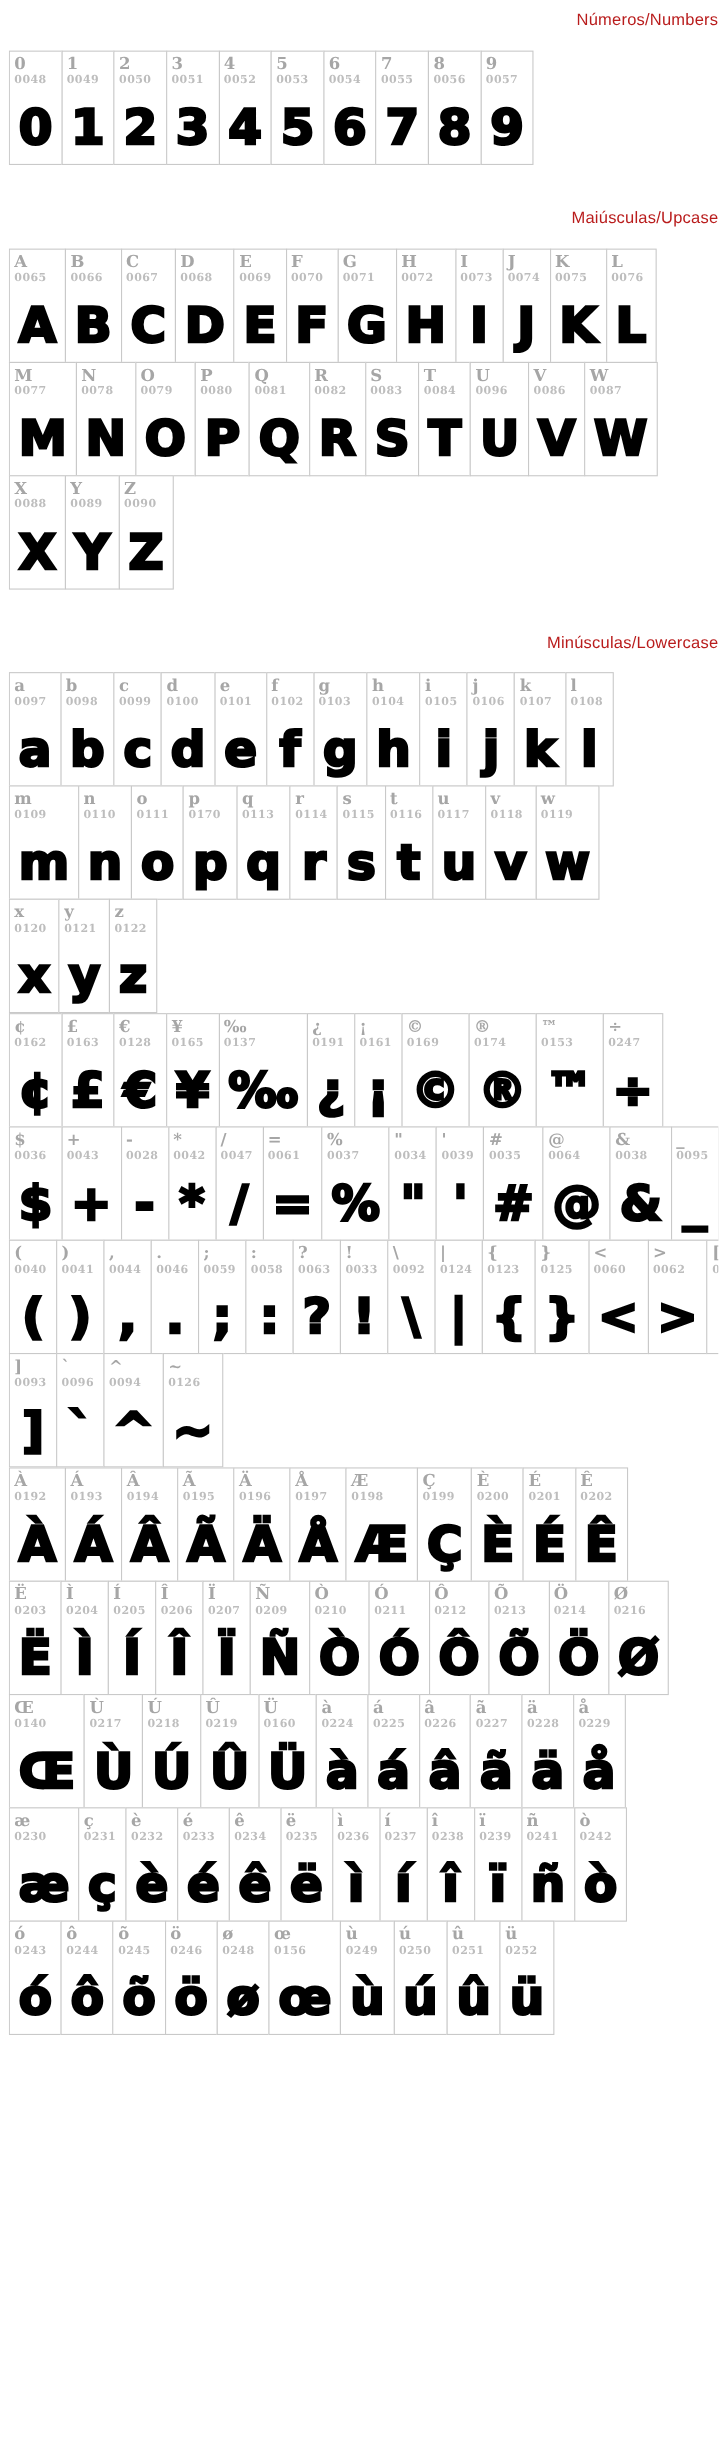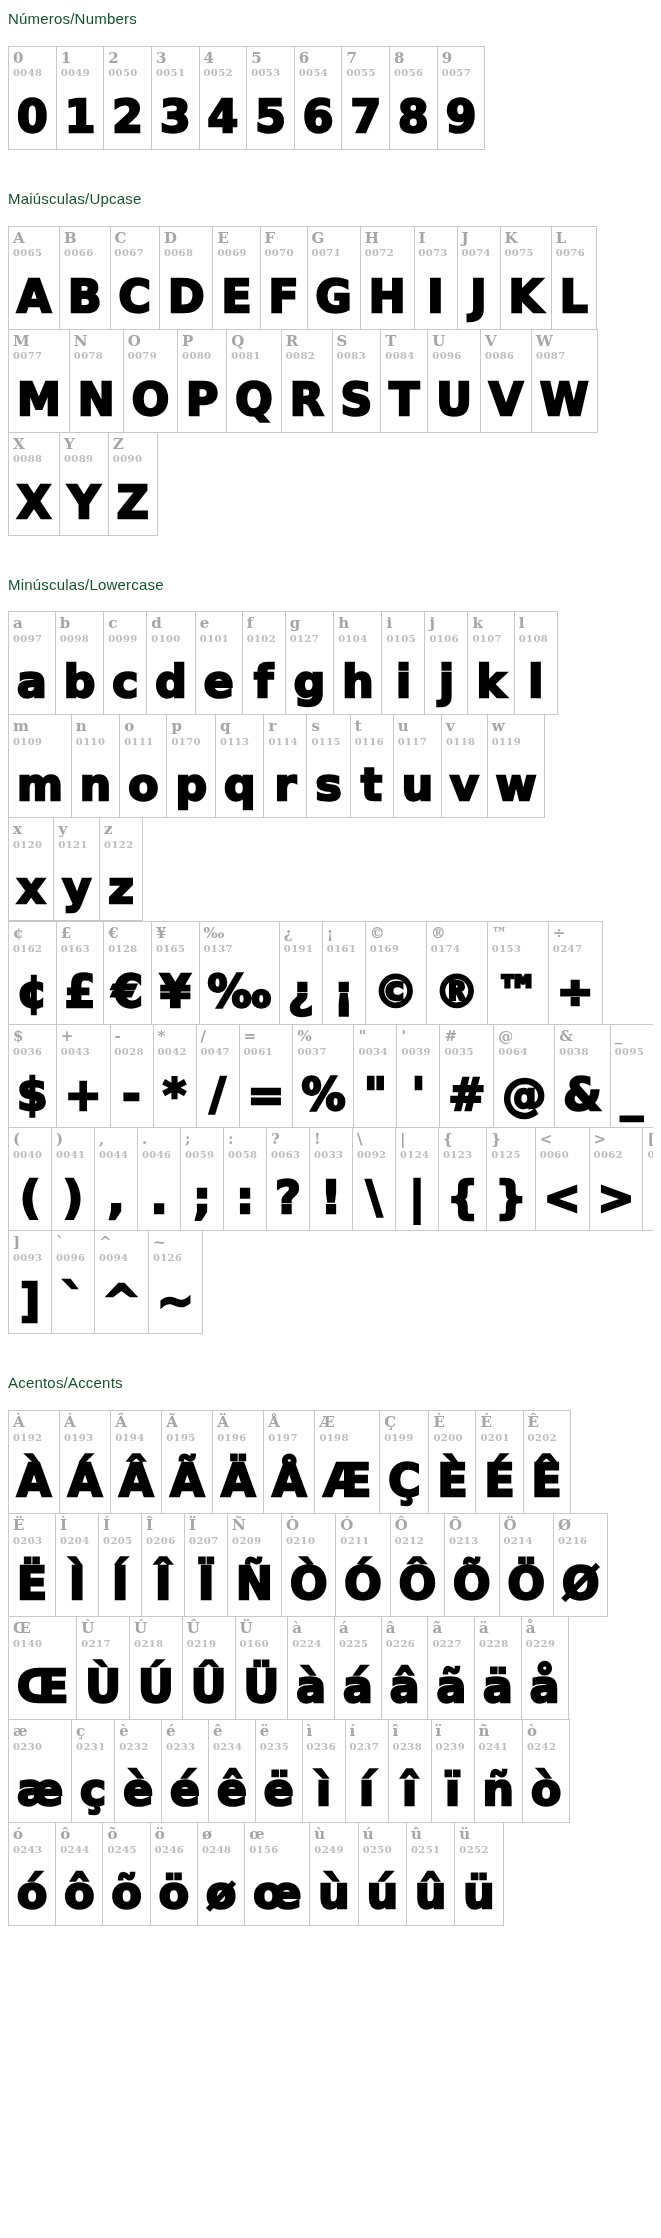--- a/index.html
+++ b/index.html
@@ -1,17 +1,17 @@
 <!DOCTYPE html>
 <html><head>
 <meta charset="utf-8">
 <style>
   html,body{background:#fff;}
   body{margin:8px;width:645px;font-family:"Liberation Sans",sans-serif;}
-  h2{font:400 15px/1.25 "Liberation Sans",sans-serif;color:#14532d;margin:40px 0 17px 0;letter-spacing:.2px;}
+  h2{font:400 15px/1.25 "Liberation Sans",sans-serif;color:#b91c1c;margin:40px 0 17px 0;letter-spacing:.2px;text-align:right;}
   section:first-of-type h2{margin-top:2px;}
   .grid{width:max-content;}
   .row{display:flex;width:max-content;}
   .row+.row{margin-top:-1px;}
   .cell{border:1px solid #c9c9c9;min-width:42px;display:flex;flex-direction:column;background:#fff;}
   .cell+.cell{margin-left:-1px;}
   .lab{padding:3px 4px 2px 4px;min-height:33px;}
   .ch{font:700 15px/1.1 "DejaVu Serif",serif;color:#a6a6a6;white-space:pre;}
   .code{font:700 10px/1.4 "DejaVu Serif",serif;color:#bdbdbd;letter-spacing:.4px;}
   .glyph{height:64px;display:flex;align-items:center;justify-content:center;padding:0 8px;
@@ -334,21 +334,21 @@
           <div class="cell">
             <div class="lab">
               <div class="ch">f</div>
               <div class="code">0102</div>
             </div>
             <div class="glyph">f</div>
           </div>
           <div class="cell">
             <div class="lab">
               <div class="ch">g</div>
-              <div class="code">0127</div>
+              <div class="code">0103</div>
             </div>
             <div class="glyph">g</div>
           </div>
           <div class="cell">
             <div class="lab">
               <div class="ch">h</div>
               <div class="code">0104</div>
             </div>
             <div class="glyph">h</div>
           </div>
@@ -792,21 +792,20 @@
             <div class="lab">
               <div class="ch">~</div>
               <div class="code">0126</div>
             </div>
             <div class="glyph">~</div>
           </div>
         </div>
       </div>
     </section>
     <section>
-      <h2>Acentos/Accents</h2>
       <div class="grid">
         <div class="row">
           <div class="cell">
             <div class="lab">
               <div class="ch">À</div>
               <div class="code">0192</div>
             </div>
             <div class="glyph">À</div>
           </div>
           <div class="cell">

